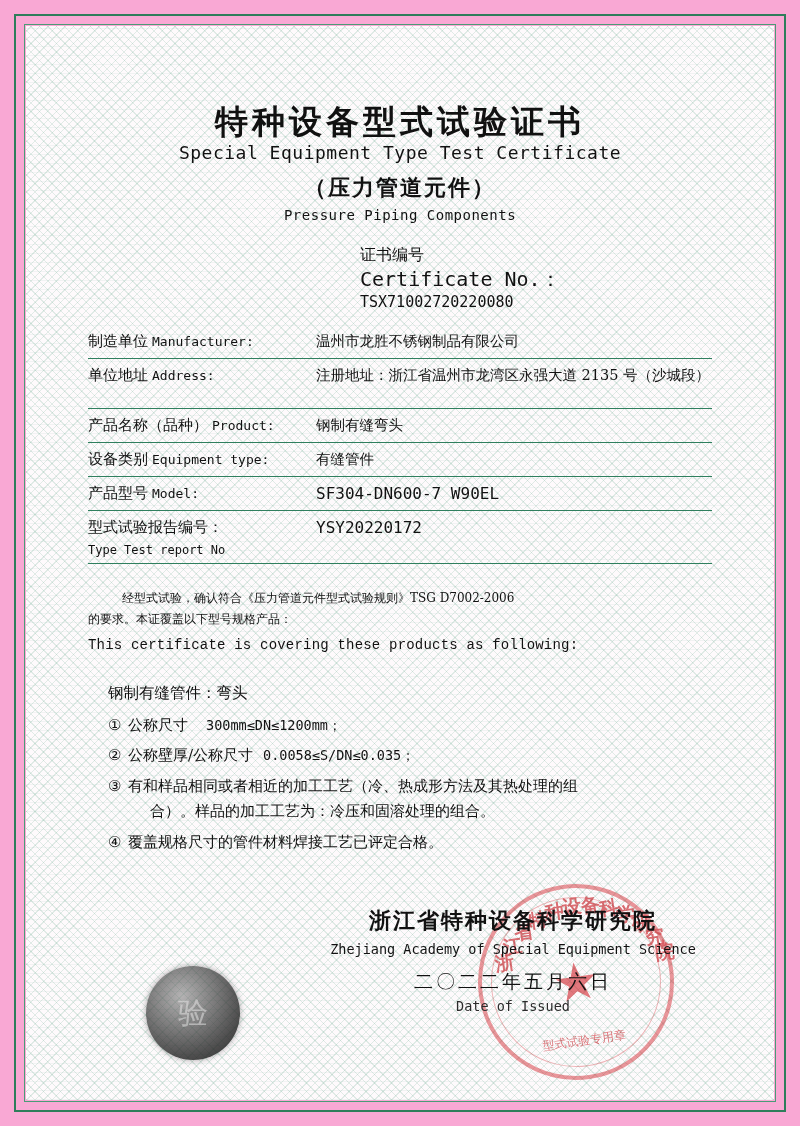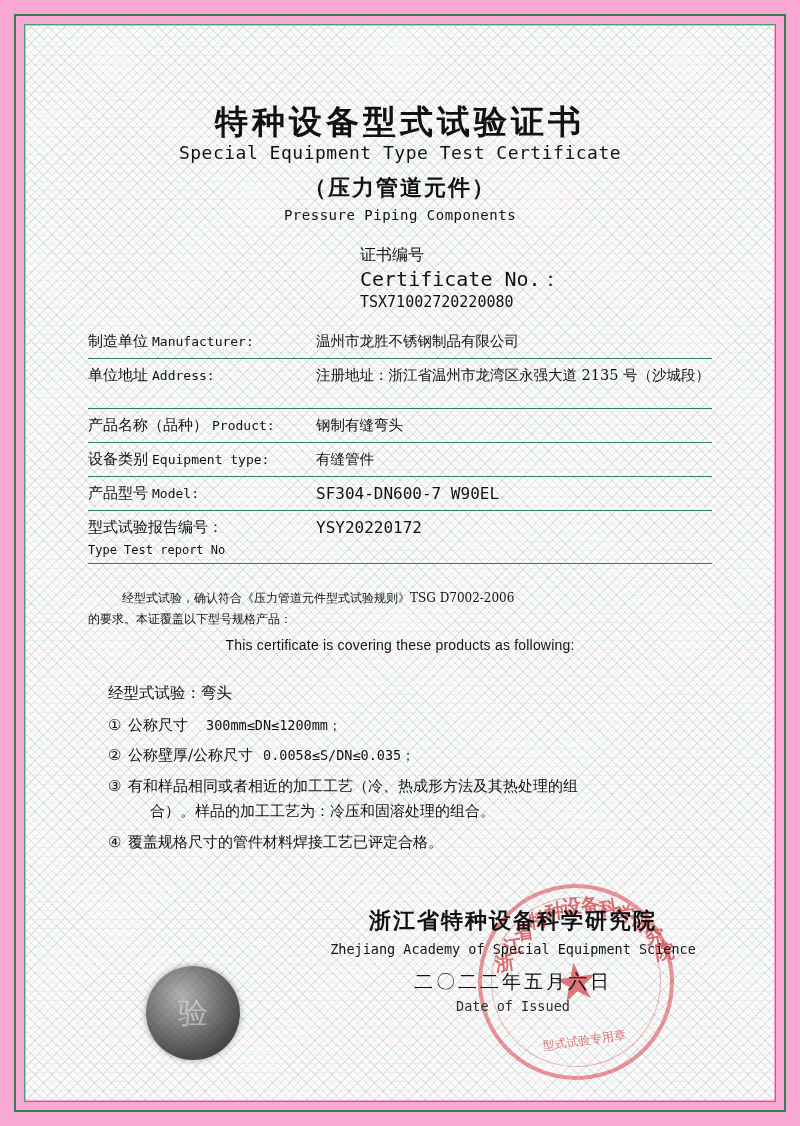--- a/index.html
+++ b/index.html
@@ -196,26 +196,25 @@
   }
   .stmt-en {
     font-family: "DejaVu Serif", "Liberation Serif", serif;
     font-weight: 700;
     font-size: 15.5px;
     line-height: 1.7;
     margin-top: 6px;
     text-align: justify;
   }
   .stmt-en-2 {
-    font-family: Liberation Sans, sans-serif;
+    font-family: Liberation Mono, monospace;
     font-size: 14px;
     line-height: 1.6;
     margin-top: 4px;
     letter-spacing: 0.2px;
-    text-align: center;
   }
 
   
   .scope {
     padding: 0 62px 0 82px;
     margin-top: 26px;
     color: #111;
   }
   .scope-head {
     font-family: "DejaVu Serif", "Liberation Serif", serif;
@@ -454,21 +453,21 @@
 
     <div class="statement">
       <div class="stmt-cn">
         <span class="indent"></span><span>经型式试验，确认符合《压力管道元件型式试验规则》TSG D7002-2006</span><br>
         <span>的要求。本证覆盖以下型号规格产品：</span>
       </div>
       <div class="stmt-en-2">This certificate is covering these products as following:</div>
     </div>
 
     <div class="scope">
-      <div class="scope-head">经型式试验：弯头</div>
+      <div class="scope-head">钢制有缝管件：弯头</div>
 
       <div class="scope-item">
         <span class="scope-num">①</span>
         <span class="scope-text"><span>公称尺寸</span><span class="val">300mm≤DN≤1200mm；</span></span>
       </div>
 
       <div class="scope-item">
         <span class="scope-num">②</span>
         <span class="scope-text"><span>公称壁厚/公称尺寸</span><span class="val2">0.0058≤S/DN≤0.035；</span></span>
       </div>

